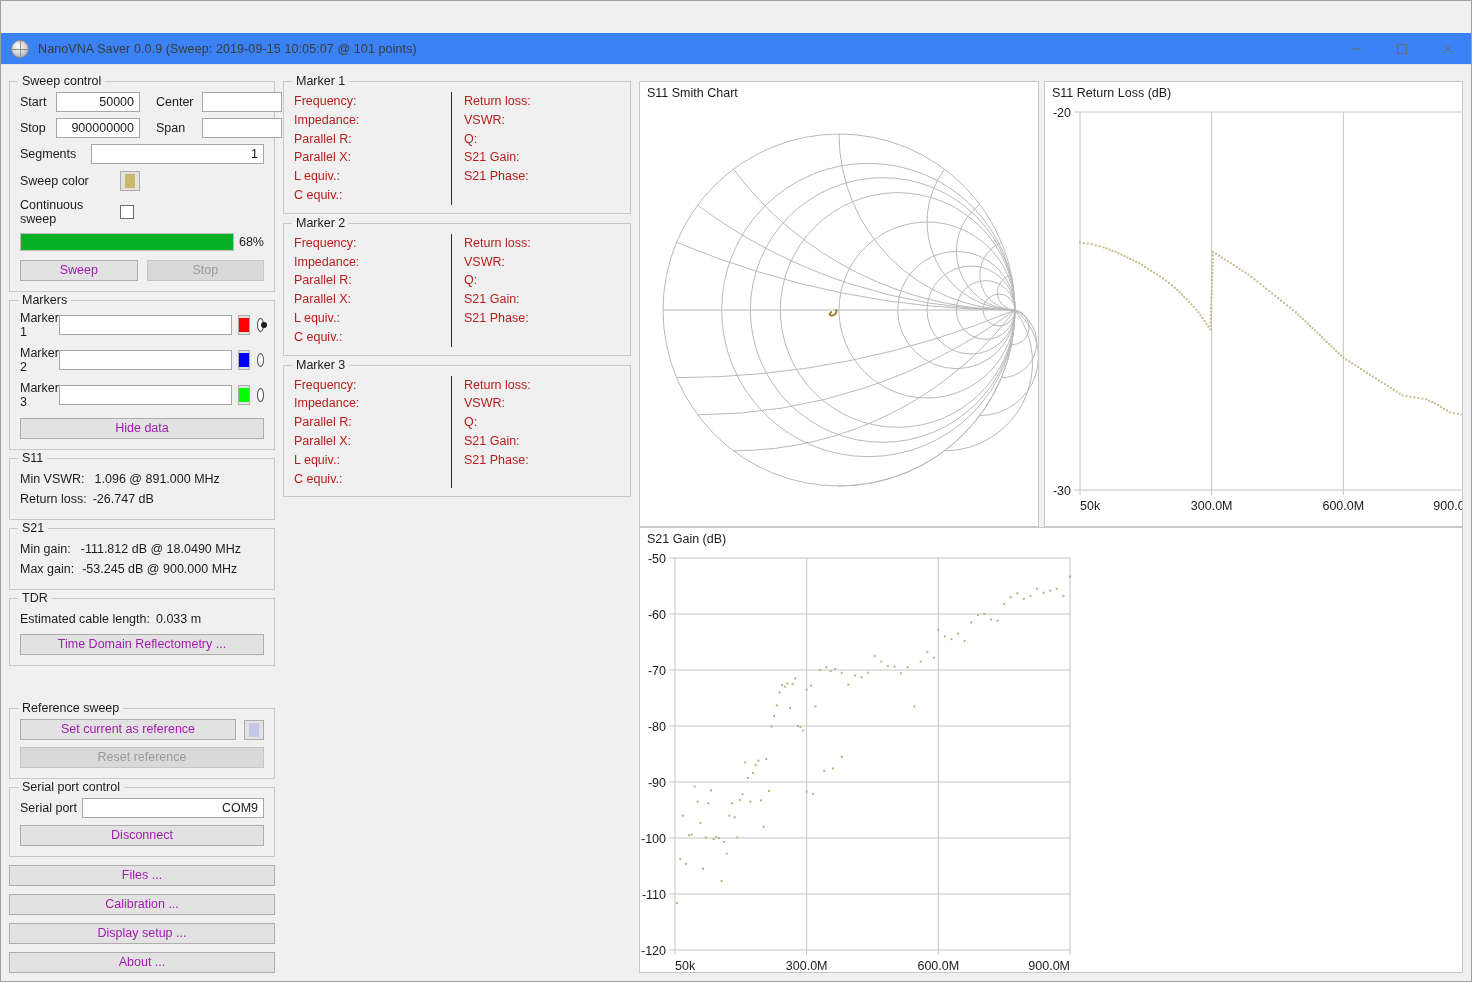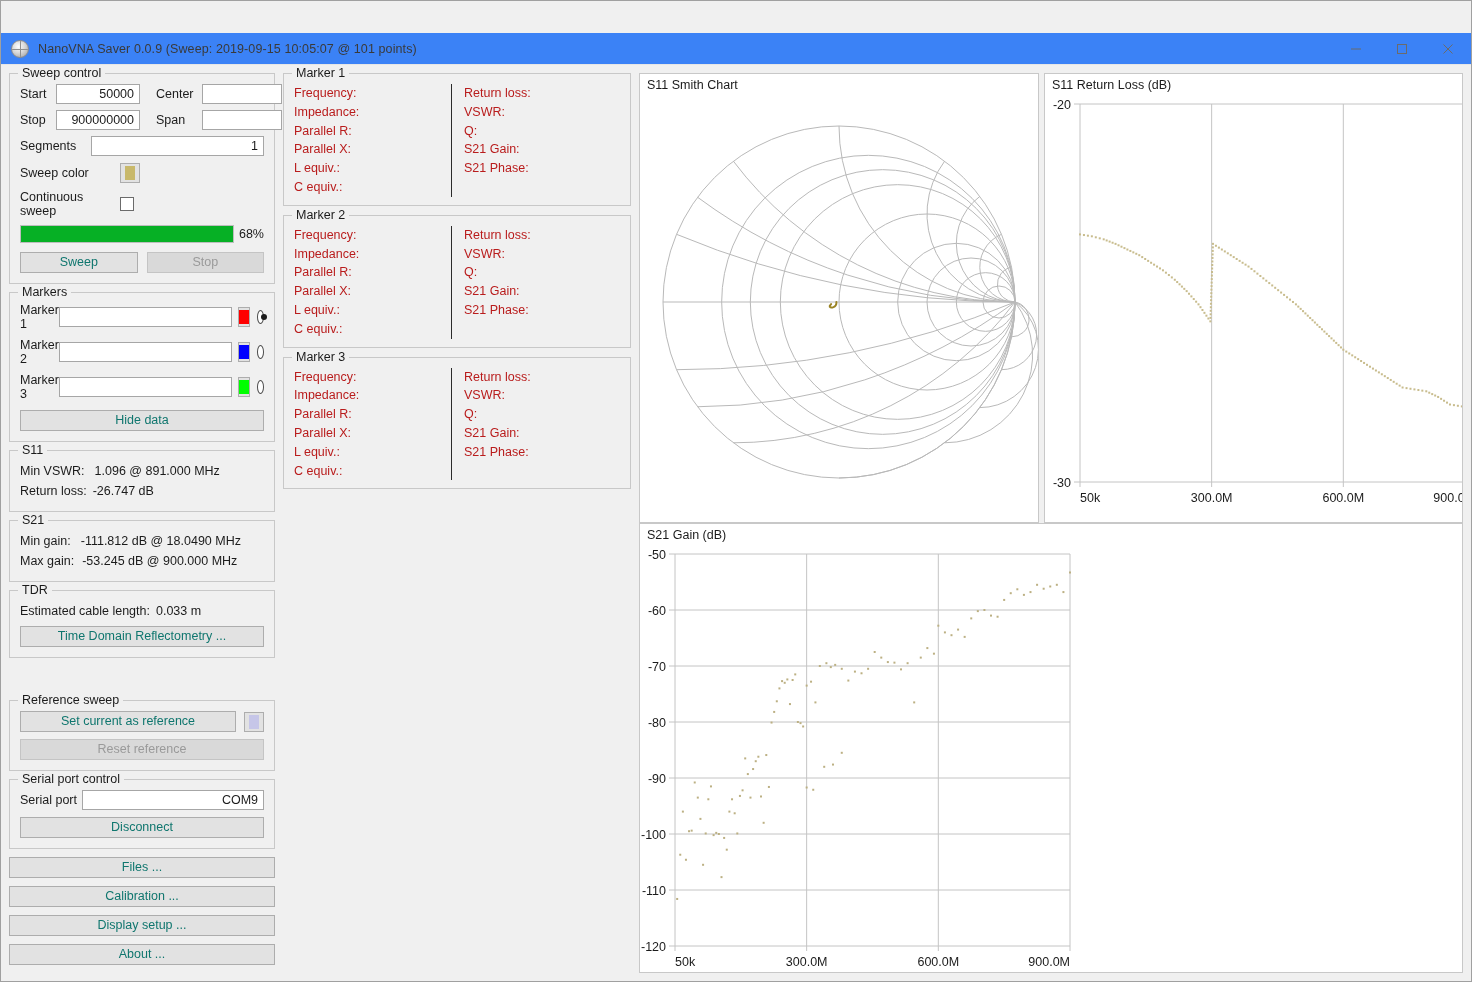--- a/index.html
+++ b/index.html
@@ -46,21 +46,21 @@
     white-space:nowrap;
   }
   .win-buttons{margin-left:auto;display:flex;height:31px;}
   .win-btn{
     width:46px;height:31px;display:flex;align-items:center;justify-content:center;
     color:#5a5a5a;font-size:13px;
   }
   .win-btn svg{display:block;}
   
   .content{
-    flex:1;display:flex;padding:8px 8px 8px 8px;box-sizing:border-box;gap:0;
+    flex:1;display:flex;padding:16px 8px 8px 8px;box-sizing:border-box;gap:0;
     background:#f0f0f0;
   }
   .col-left{width:266px;min-width:266px;display:flex;flex-direction:column;}
   .col-mid{width:348px;min-width:348px;margin-left:8px;}
   .col-charts{flex:1;margin-left:8px;display:flex;flex-direction:column;}
   
   .group{
     border:1px solid #c8c8c8;
     margin-bottom:8px;
     padding:8px 10px 10px 10px;
@@ -77,21 +77,21 @@
   input.txt, .txt{
     background:#ffffff;border:1px solid #a6a6a6;
     height:20px;line-height:20px;box-sizing:border-box;
     font-family:"Liberation Sans", sans-serif;font-size:12.5px;
     color:#1b1b1b;text-align:right;padding:0 5px;
     outline:none;
   }
   .btn{
     background:#e2e2e2;border:1px solid #adadad;
     height:21px;line-height:19px;box-sizing:border-box;
-    text-align:center;font-size:12.5px;color:#0f766e;
+    text-align:center;font-size:12.5px;color:#a21caf;
     font-family:"Liberation Sans", sans-serif;
     cursor:default;user-select:none;
   }
   .btn.disabled{color:#9a9a9a;background:#d9d9d9;border-color:#c4c4c4;}
   .btn.wide{width:100%;}
   .swatch{
     width:20px;height:20px;background:#e2e2e2;border:1px solid #adadad;
     box-sizing:border-box;display:flex;align-items:center;justify-content:center;
   }
   .swatch i{display:block;width:10px;height:14px;}

